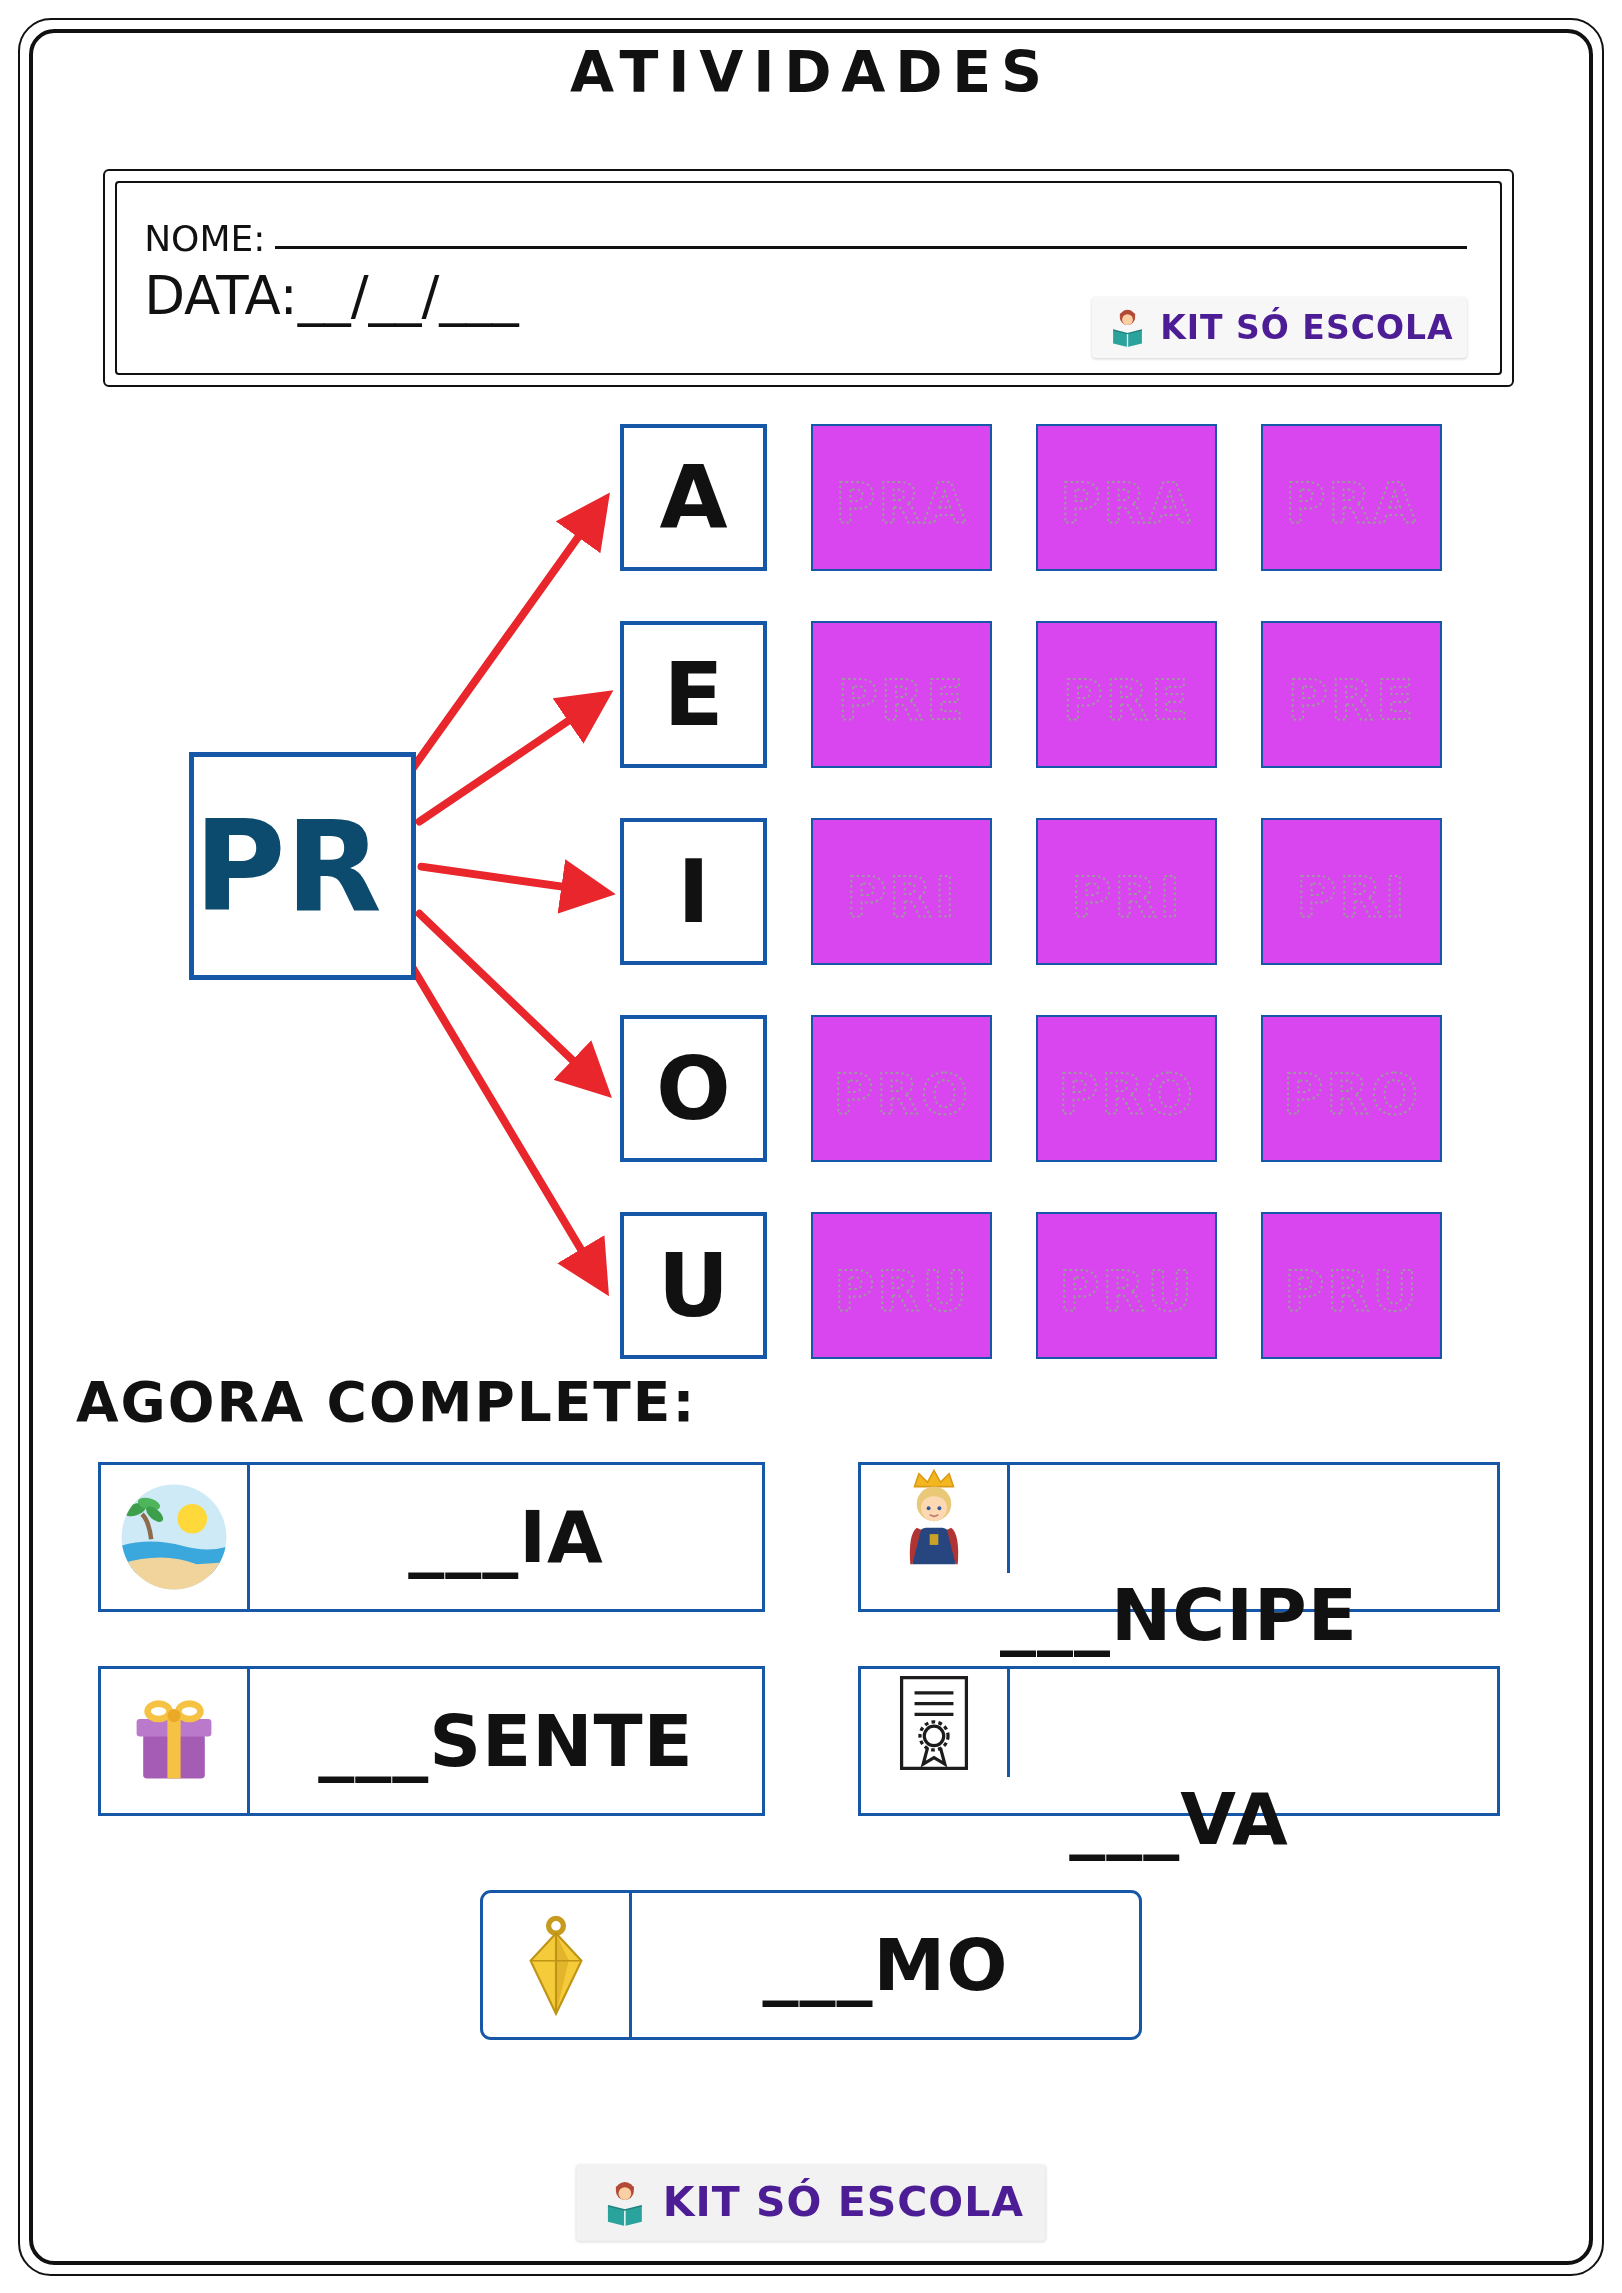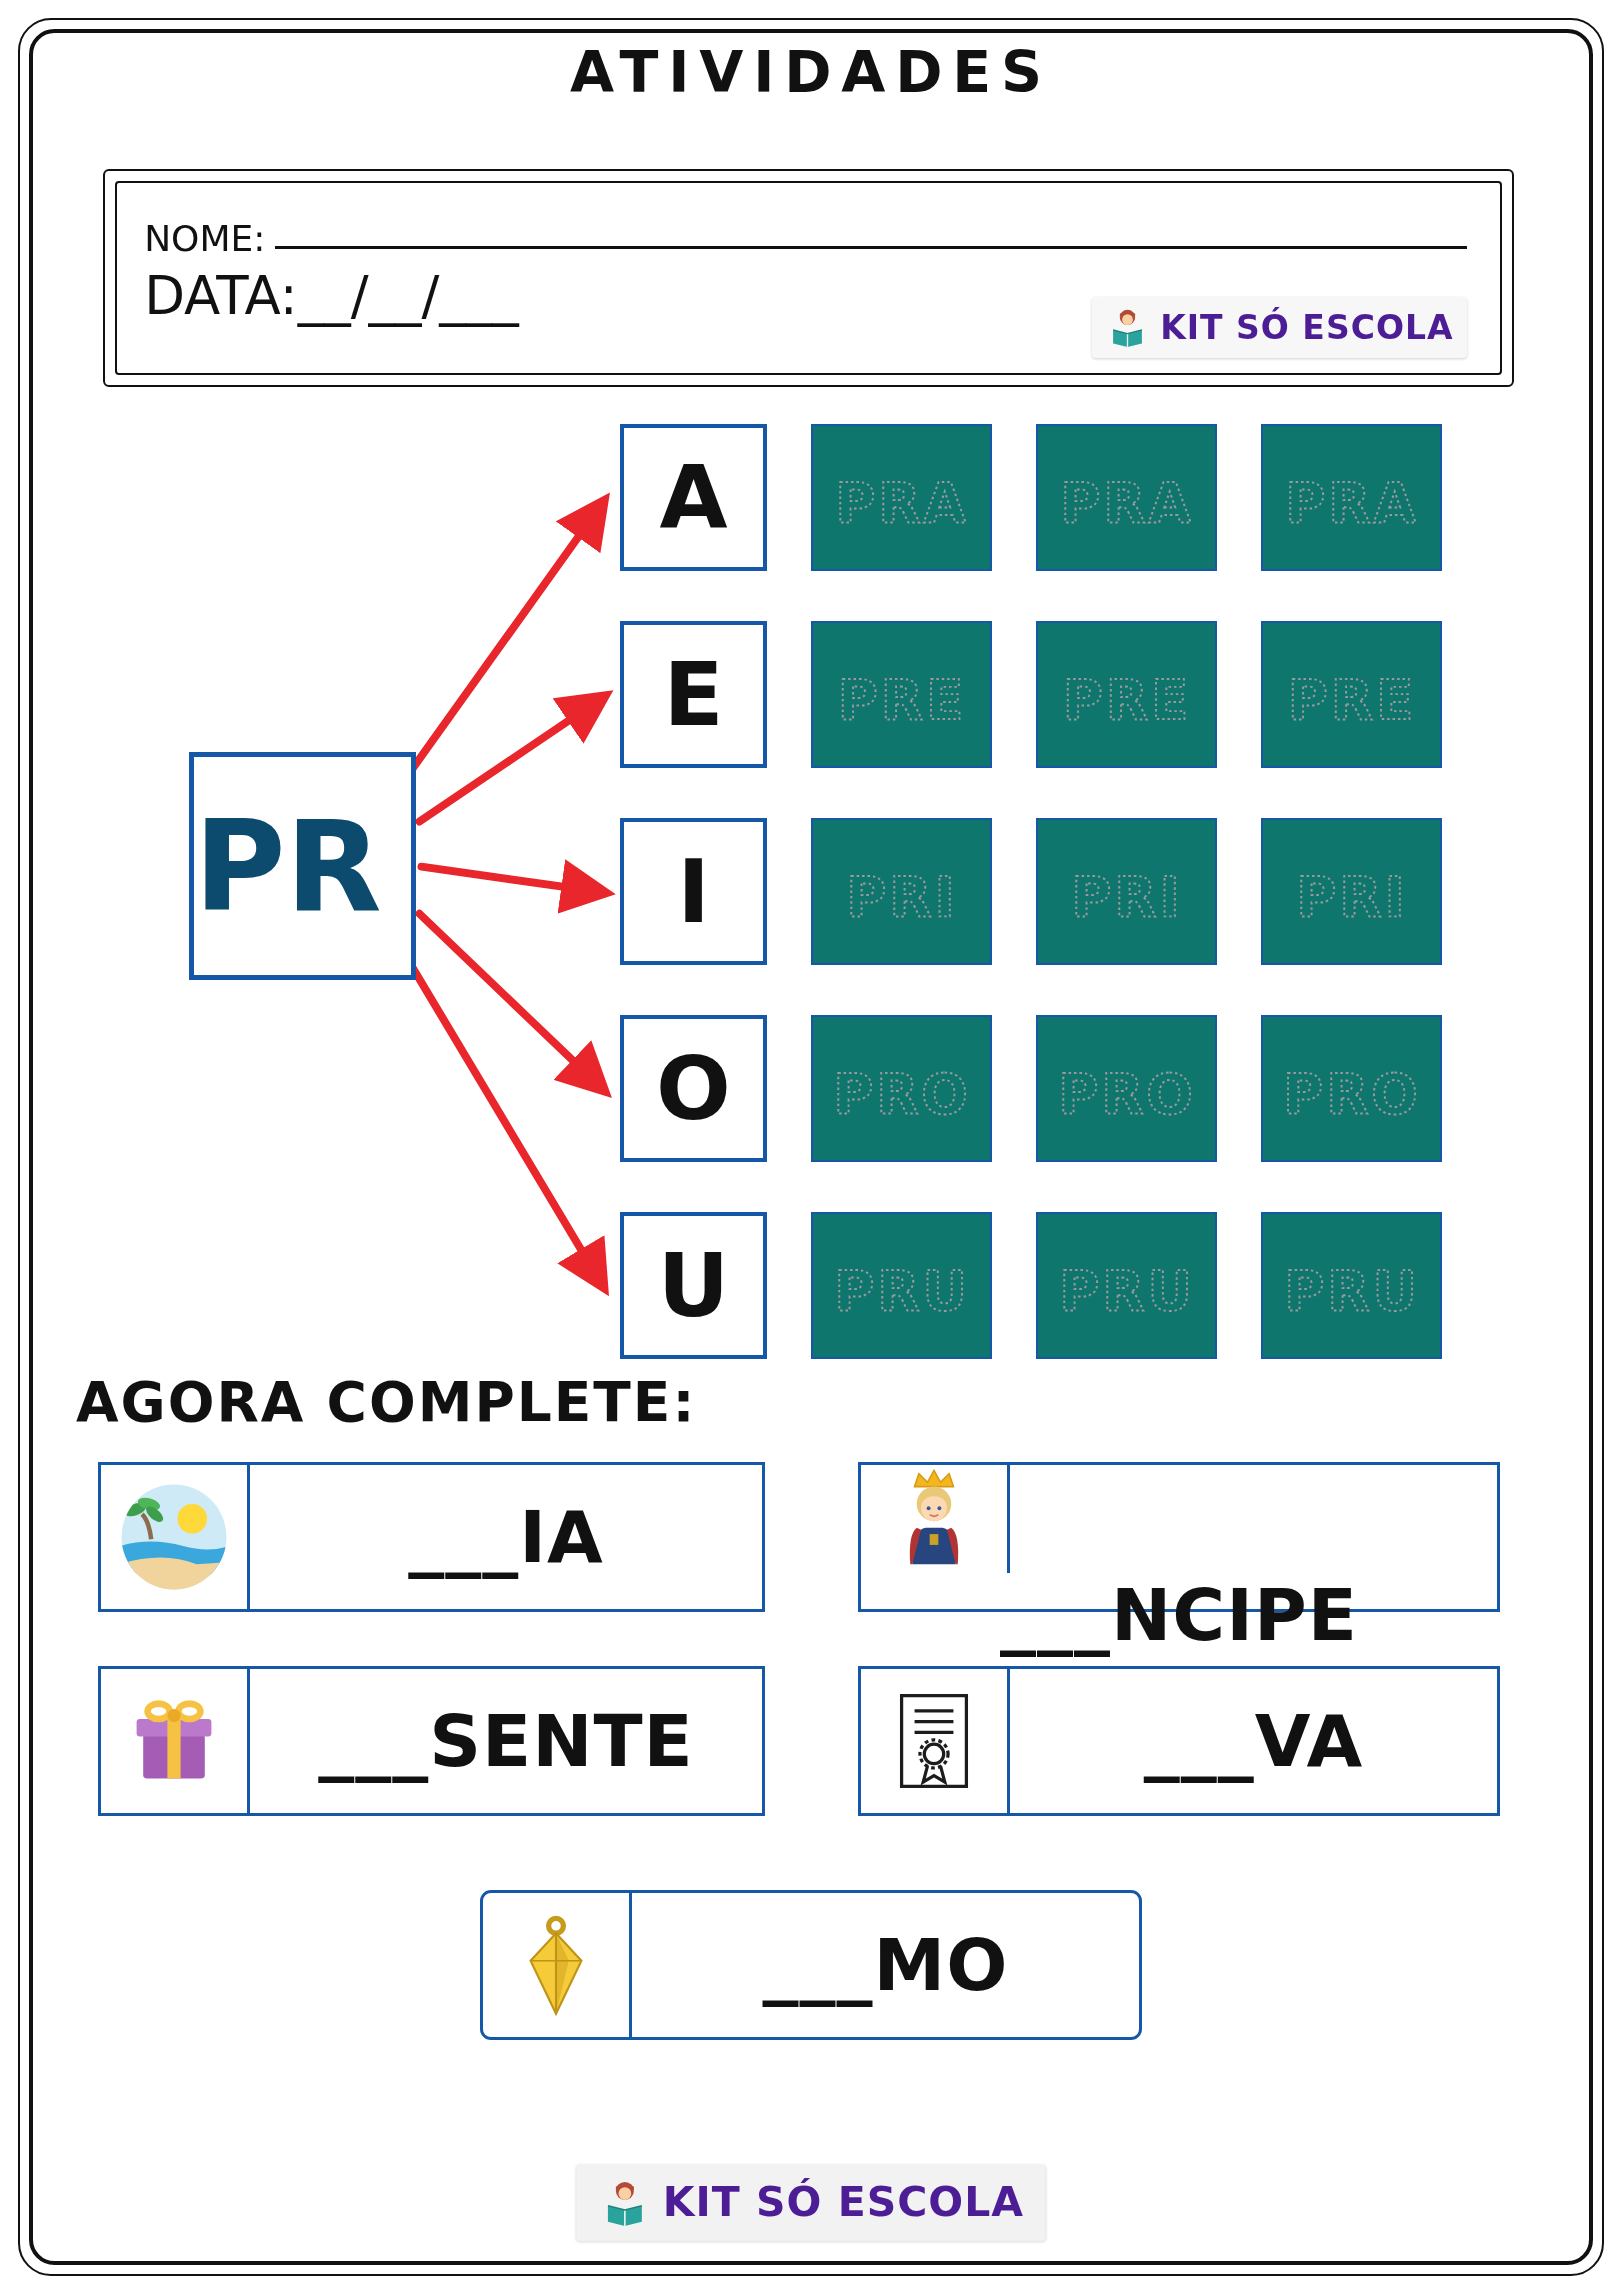--- a/index.html
+++ b/index.html
@@ -26,21 +26,21 @@
 
   
   .pr-box { position:absolute; left:189px; top:752px; width:227px; height:228px;
             border:5.9px solid #1658a7; display:flex; align-items:center; justify-content:flex-start;
             font-size:125px; font-weight:800; color:#0c4a6e; background:#fff; }
   .syl-grid { position:absolute; left:620px; top:424px; display:grid;
               grid-template-columns:147px 181px 181px 181px; grid-auto-rows:147px;
               column-gap:44px; row-gap:50px; }
   .vbox { border:4.9px solid #1658a7; background:#fff; display:flex; align-items:center; justify-content:center;
           font-size:88px; font-weight:800; color:#111; }
-  .tbox { border:2.9px solid #1658a7; background:#0f766e; display:flex; align-items:center; justify-content:center; }
+  .tbox { border:2.9px solid #1658a7; background:#d946ef; display:flex; align-items:center; justify-content:center; }
   .arrows { position:absolute; left:0; top:0; pointer-events:none; }
 
   
   .complete-heading { position:absolute; left:76px; top:1370px; font-size:55px; font-weight:700;
                       letter-spacing:2px; color:#111; }
   .citem { position:absolute; height:150px; border:3.9px solid #1658a7; background:#fff; display:flex; }
   .icell { width:149px; border-right:3.9px solid #1658a7; display:flex; align-items:center; justify-content:center; }
   .acell { flex:1; display:flex; align-items:center; justify-content:center;
            font-size:72px; font-weight:800; letter-spacing:1px; color:#111; }
 
@@ -254,21 +254,21 @@
         <rect x="16" y="30" width="68" height="16" rx="3" fill="#bb79cb"></rect>
         <rect x="44" y="30" width="12" height="54" fill="#f6c244"></rect>
         <ellipse cx="36" cy="23" rx="10" ry="7" fill="none" stroke="#f6c244" stroke-width="6"></ellipse>
         <ellipse cx="64" cy="23" rx="10" ry="7" fill="none" stroke="#f6c244" stroke-width="6"></ellipse>
         <circle cx="50" cy="27" r="6" fill="#eaa926"></circle>
       </svg>
     </div>
     <div class="acell">___SENTE</div>
   </div>
 
-  <div class="citem" style="left:858px; top:1666px; width:642px;">
+  <div class="citem" style="left:858px; top:1666px; width:642px;flex-direction:column;">
     <div class="icell">
       <svg viewBox="0 0 100 100" width="108" height="108" fill="none" stroke="#1c1c1c" stroke-width="3">
         <rect x="20" y="8" width="60" height="84" fill="#ffffff"></rect>
         <line x1="32" y1="22" x2="68" y2="22"></line>
         <line x1="32" y1="32" x2="68" y2="32"></line>
         <line x1="32" y1="42" x2="68" y2="42"></line>
         <circle cx="50" cy="62" r="9"></circle>
         <circle cx="50" cy="62" r="13" stroke-dasharray="3.5 3"></circle>
         <path d="M44 73 L40 88 L50 82 L60 88 L56 73"></path>
       </svg>

